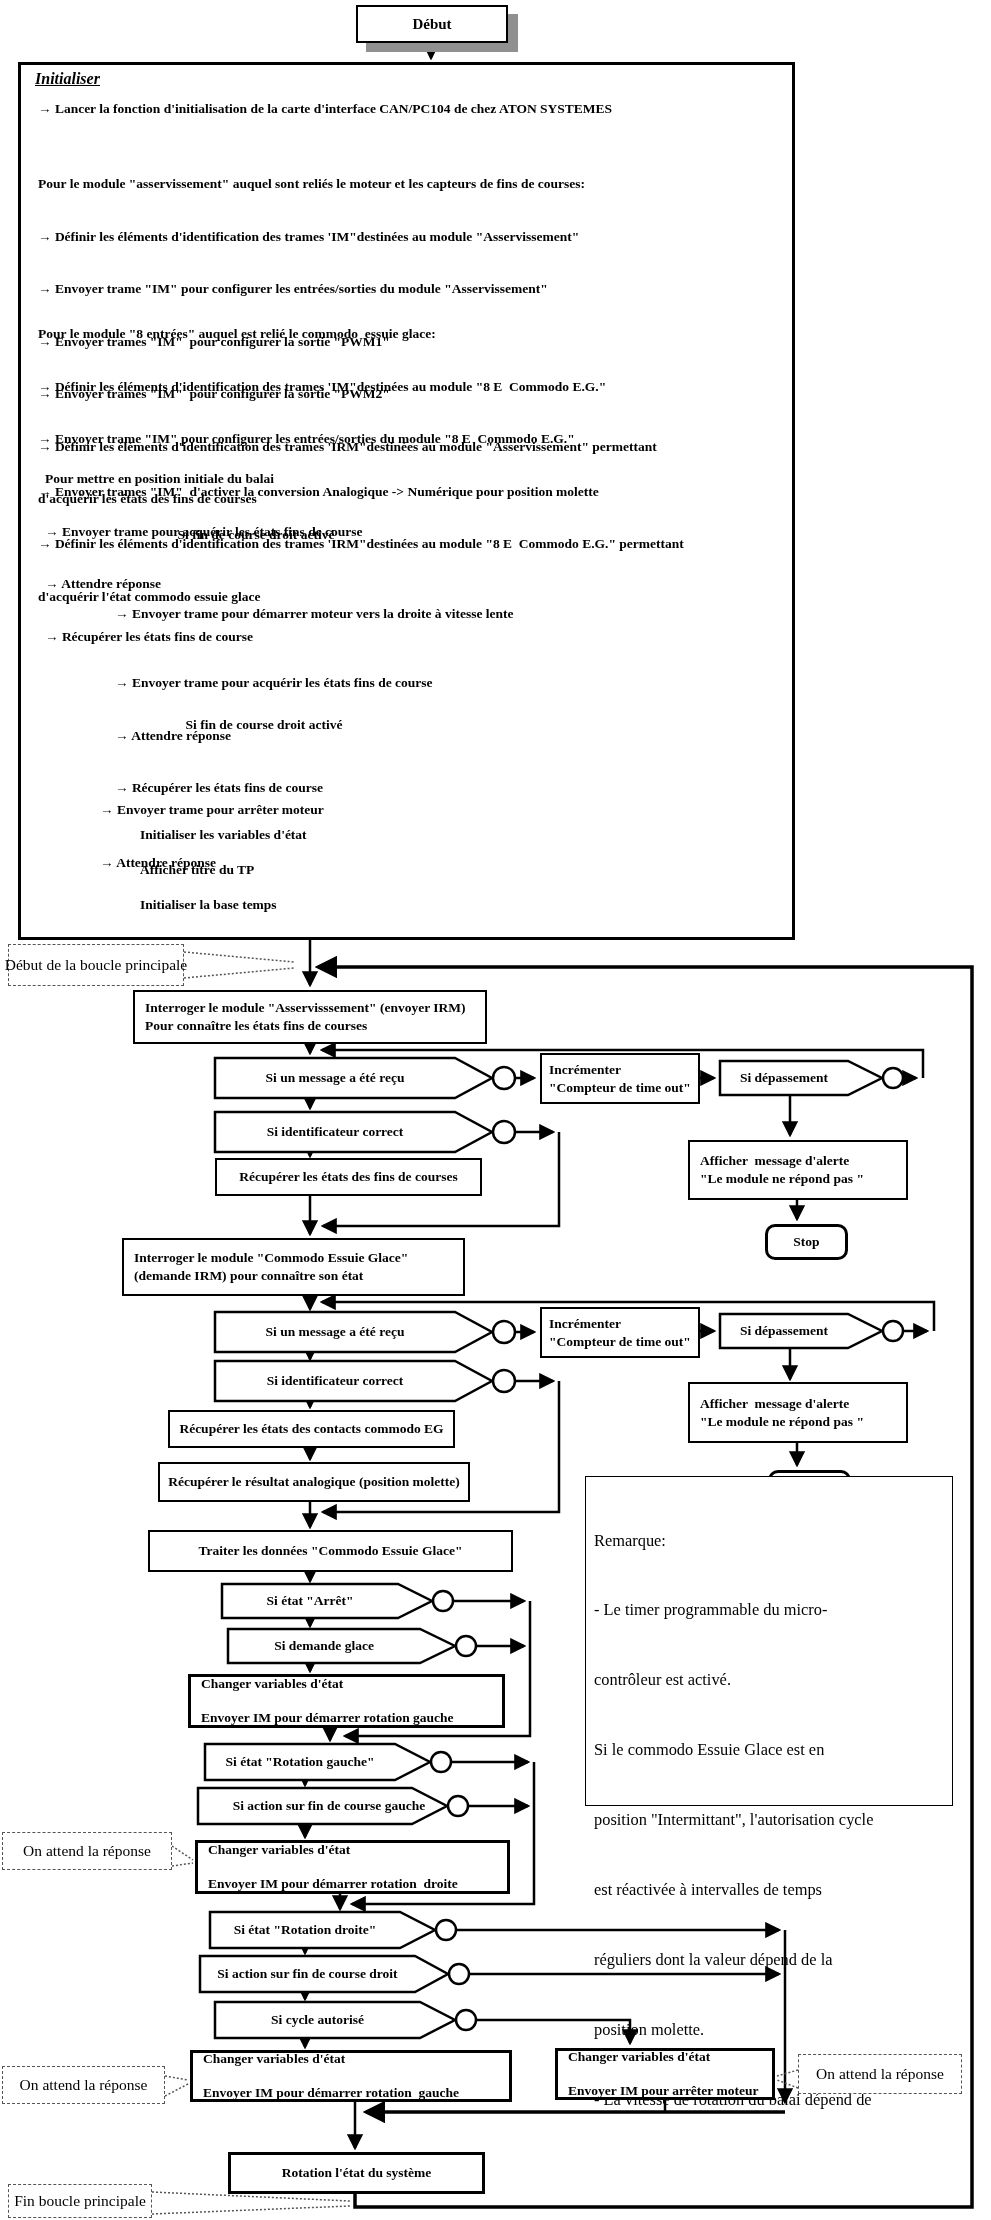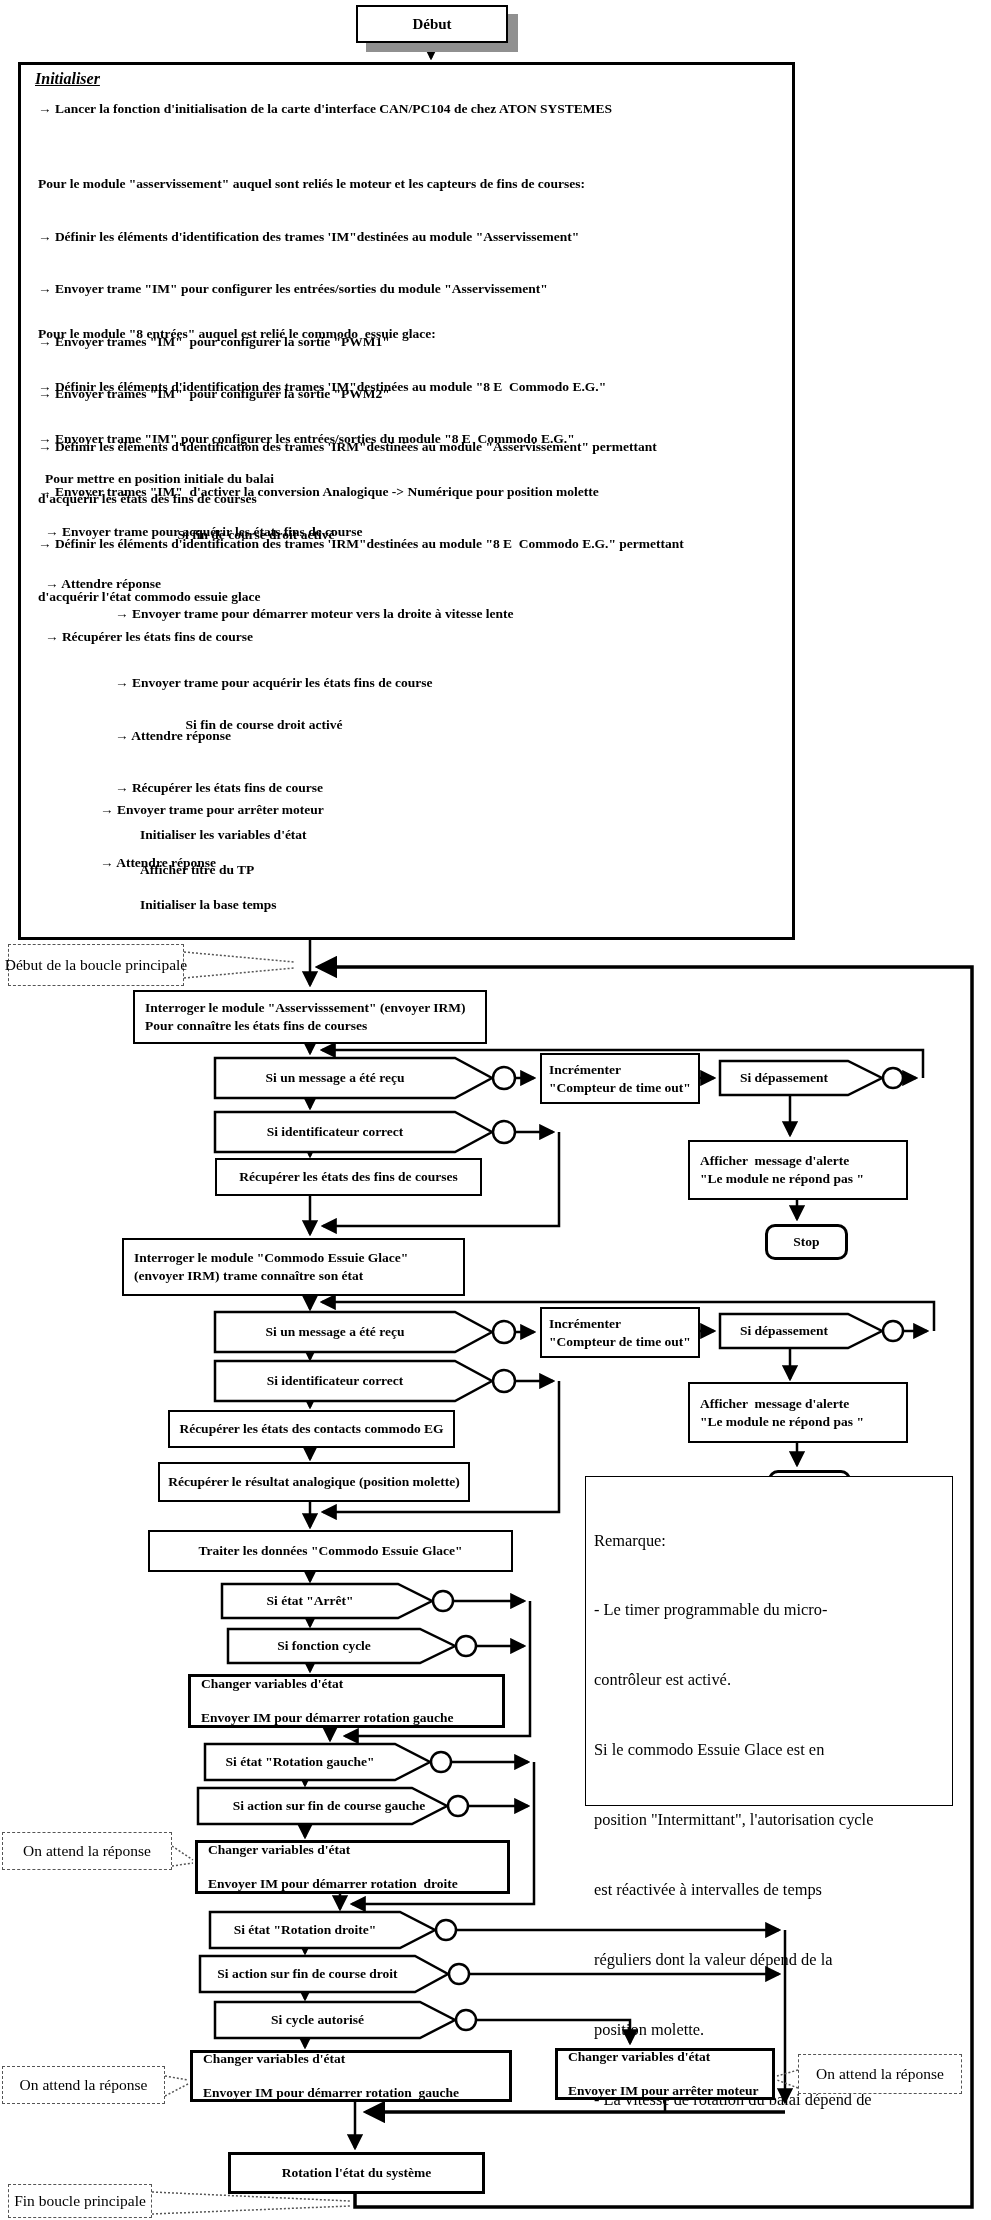--- a/index.html
+++ b/index.html
@@ -225,21 +225,21 @@
   <div class="ft" style="left:215px;top:1112px;width:240px;height:40px;">Si identificateur correct</div>
   <div class="b c" style="left:215px;top:1158px;width:267px;height:38px;">Récupérer les états des fins de courses</div>
   <div class="b l" style="left:688px;top:1140px;width:220px;height:60px;">
     <div>Afficher  message d'alerte</div>
     <div>"Le module ne répond pas "</div>
   </div>
   <div class="b c r" style="left:765px;top:1224px;width:83px;height:36px;">Stop</div>
 
   <div class="b l" style="left:122px;top:1238px;width:343px;height:58px;">
     <div>Interroger le module "Commodo Essuie Glace"</div>
-    <div>(envoyer IRM) trame connaître son état</div>
+    <div>(demande IRM) pour connaître son état</div>
   </div>
   <div class="ft" style="left:215px;top:1312px;width:240px;height:40px;">Si un message a été reçu</div>
   <div class="b l" style="left:540px;top:1307px;width:160px;height:51px;padding-left:7px;">
     <div>Incrémenter</div>
     <div>"Compteur de time out"</div>
   </div>
   <div class="ft" style="left:720px;top:1314px;width:128px;height:34px;">Si dépassement</div>
   <div class="ft" style="left:215px;top:1361px;width:240px;height:40px;">Si identificateur correct</div>
   <div class="b c" style="left:158px;top:1462px;width:312px;height:40px;">Récupérer le résultat analogique (position molette)</div>
   <div class="b c" style="left:168px;top:1410px;width:287px;height:38px;">Récupérer les états des contacts commodo EG</div>
@@ -262,21 +262,21 @@
     <div>position molette.</div>
     <div>- La vitesse de rotation du balai dépend de</div>
     
     
     
     
     
   </div>
 
   <div class="ft" style="left:222px;top:1584px;width:176px;height:34px;">Si état "Arrêt"</div>
-  <div class="ft" style="left:228px;top:1629px;width:192px;height:34px;">Si fonction cycle</div>
+  <div class="ft" style="left:228px;top:1629px;width:192px;height:34px;">Si demande glace</div>
   <div class="b l t" style="left:188px;top:1674px;width:317px;height:54px;">
     <div>Changer variables d'état</div>
     <div>Envoyer IM pour démarrer rotation gauche</div>
   </div>
   <div class="ft" style="left:205px;top:1744px;width:190px;height:36px;">Si état "Rotation gauche"</div>
   <div class="ft" style="left:198px;top:1788px;width:214px;height:36px;margin-left:24px;">Si action sur fin de course gauche</div>
   <div class="b l t" style="left:195px;top:1840px;width:315px;height:54px;">
     <div>Changer variables d'état</div>
     <div>Envoyer IM pour démarrer rotation  droite</div>
   </div>

